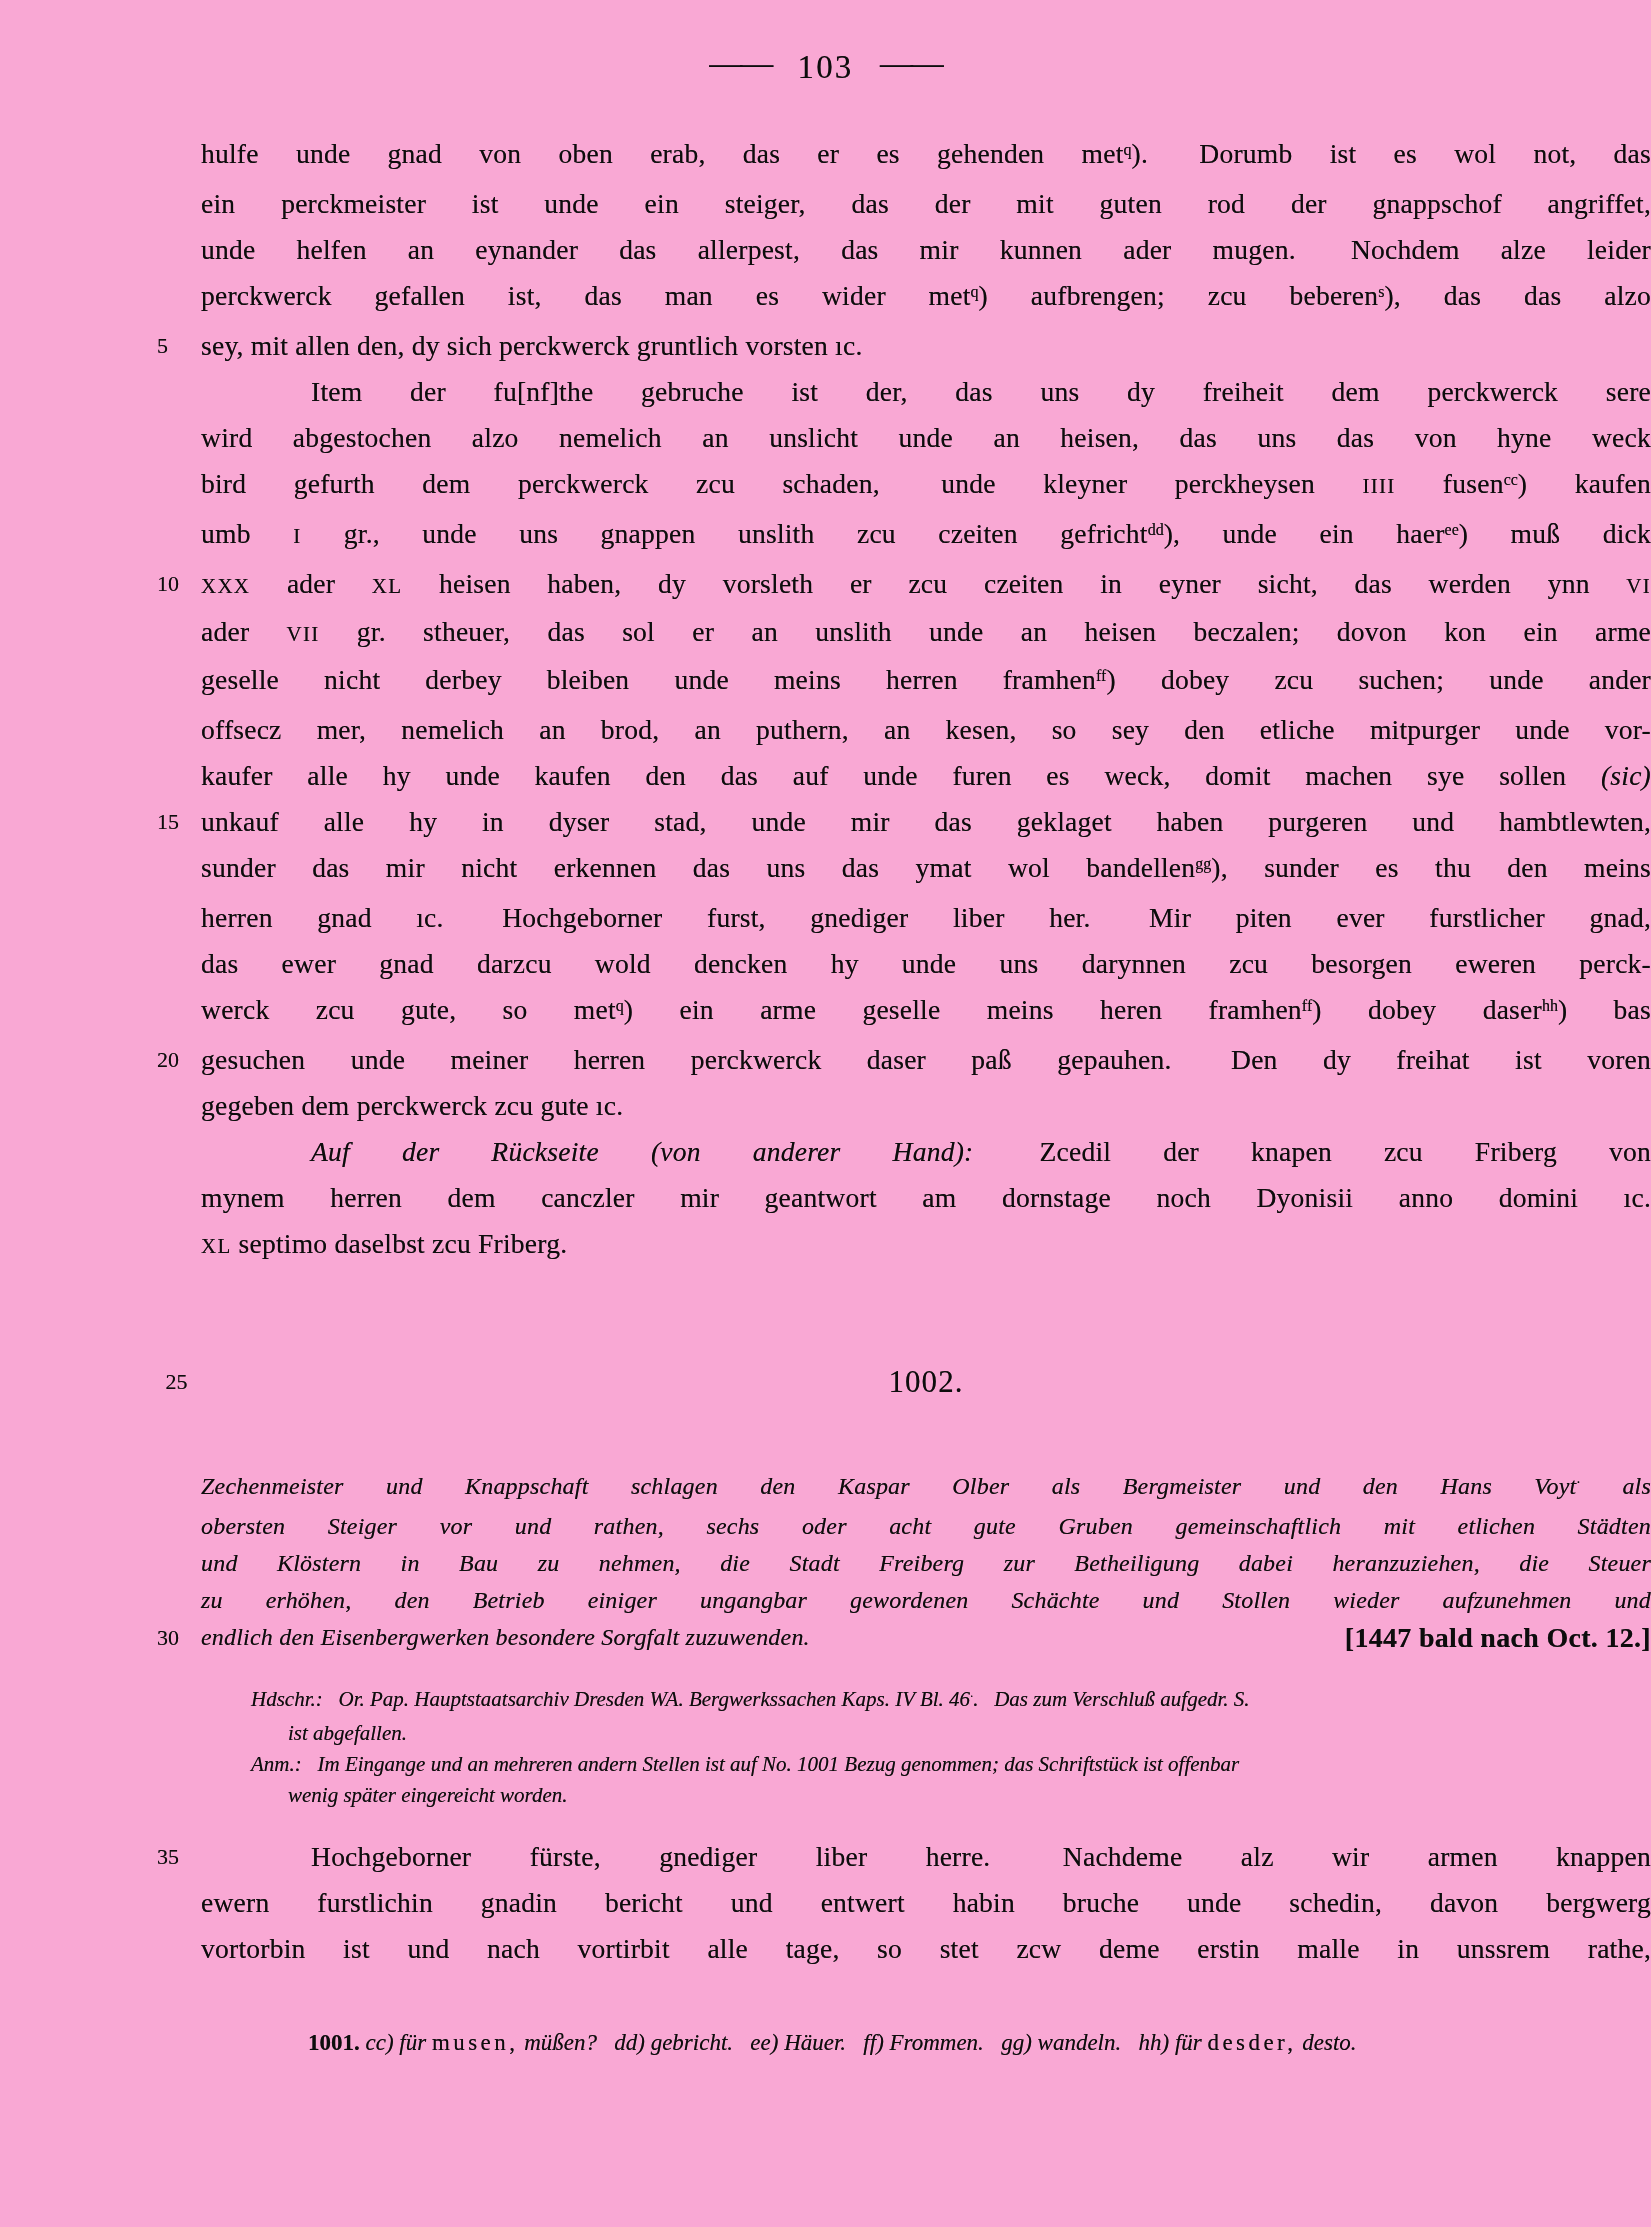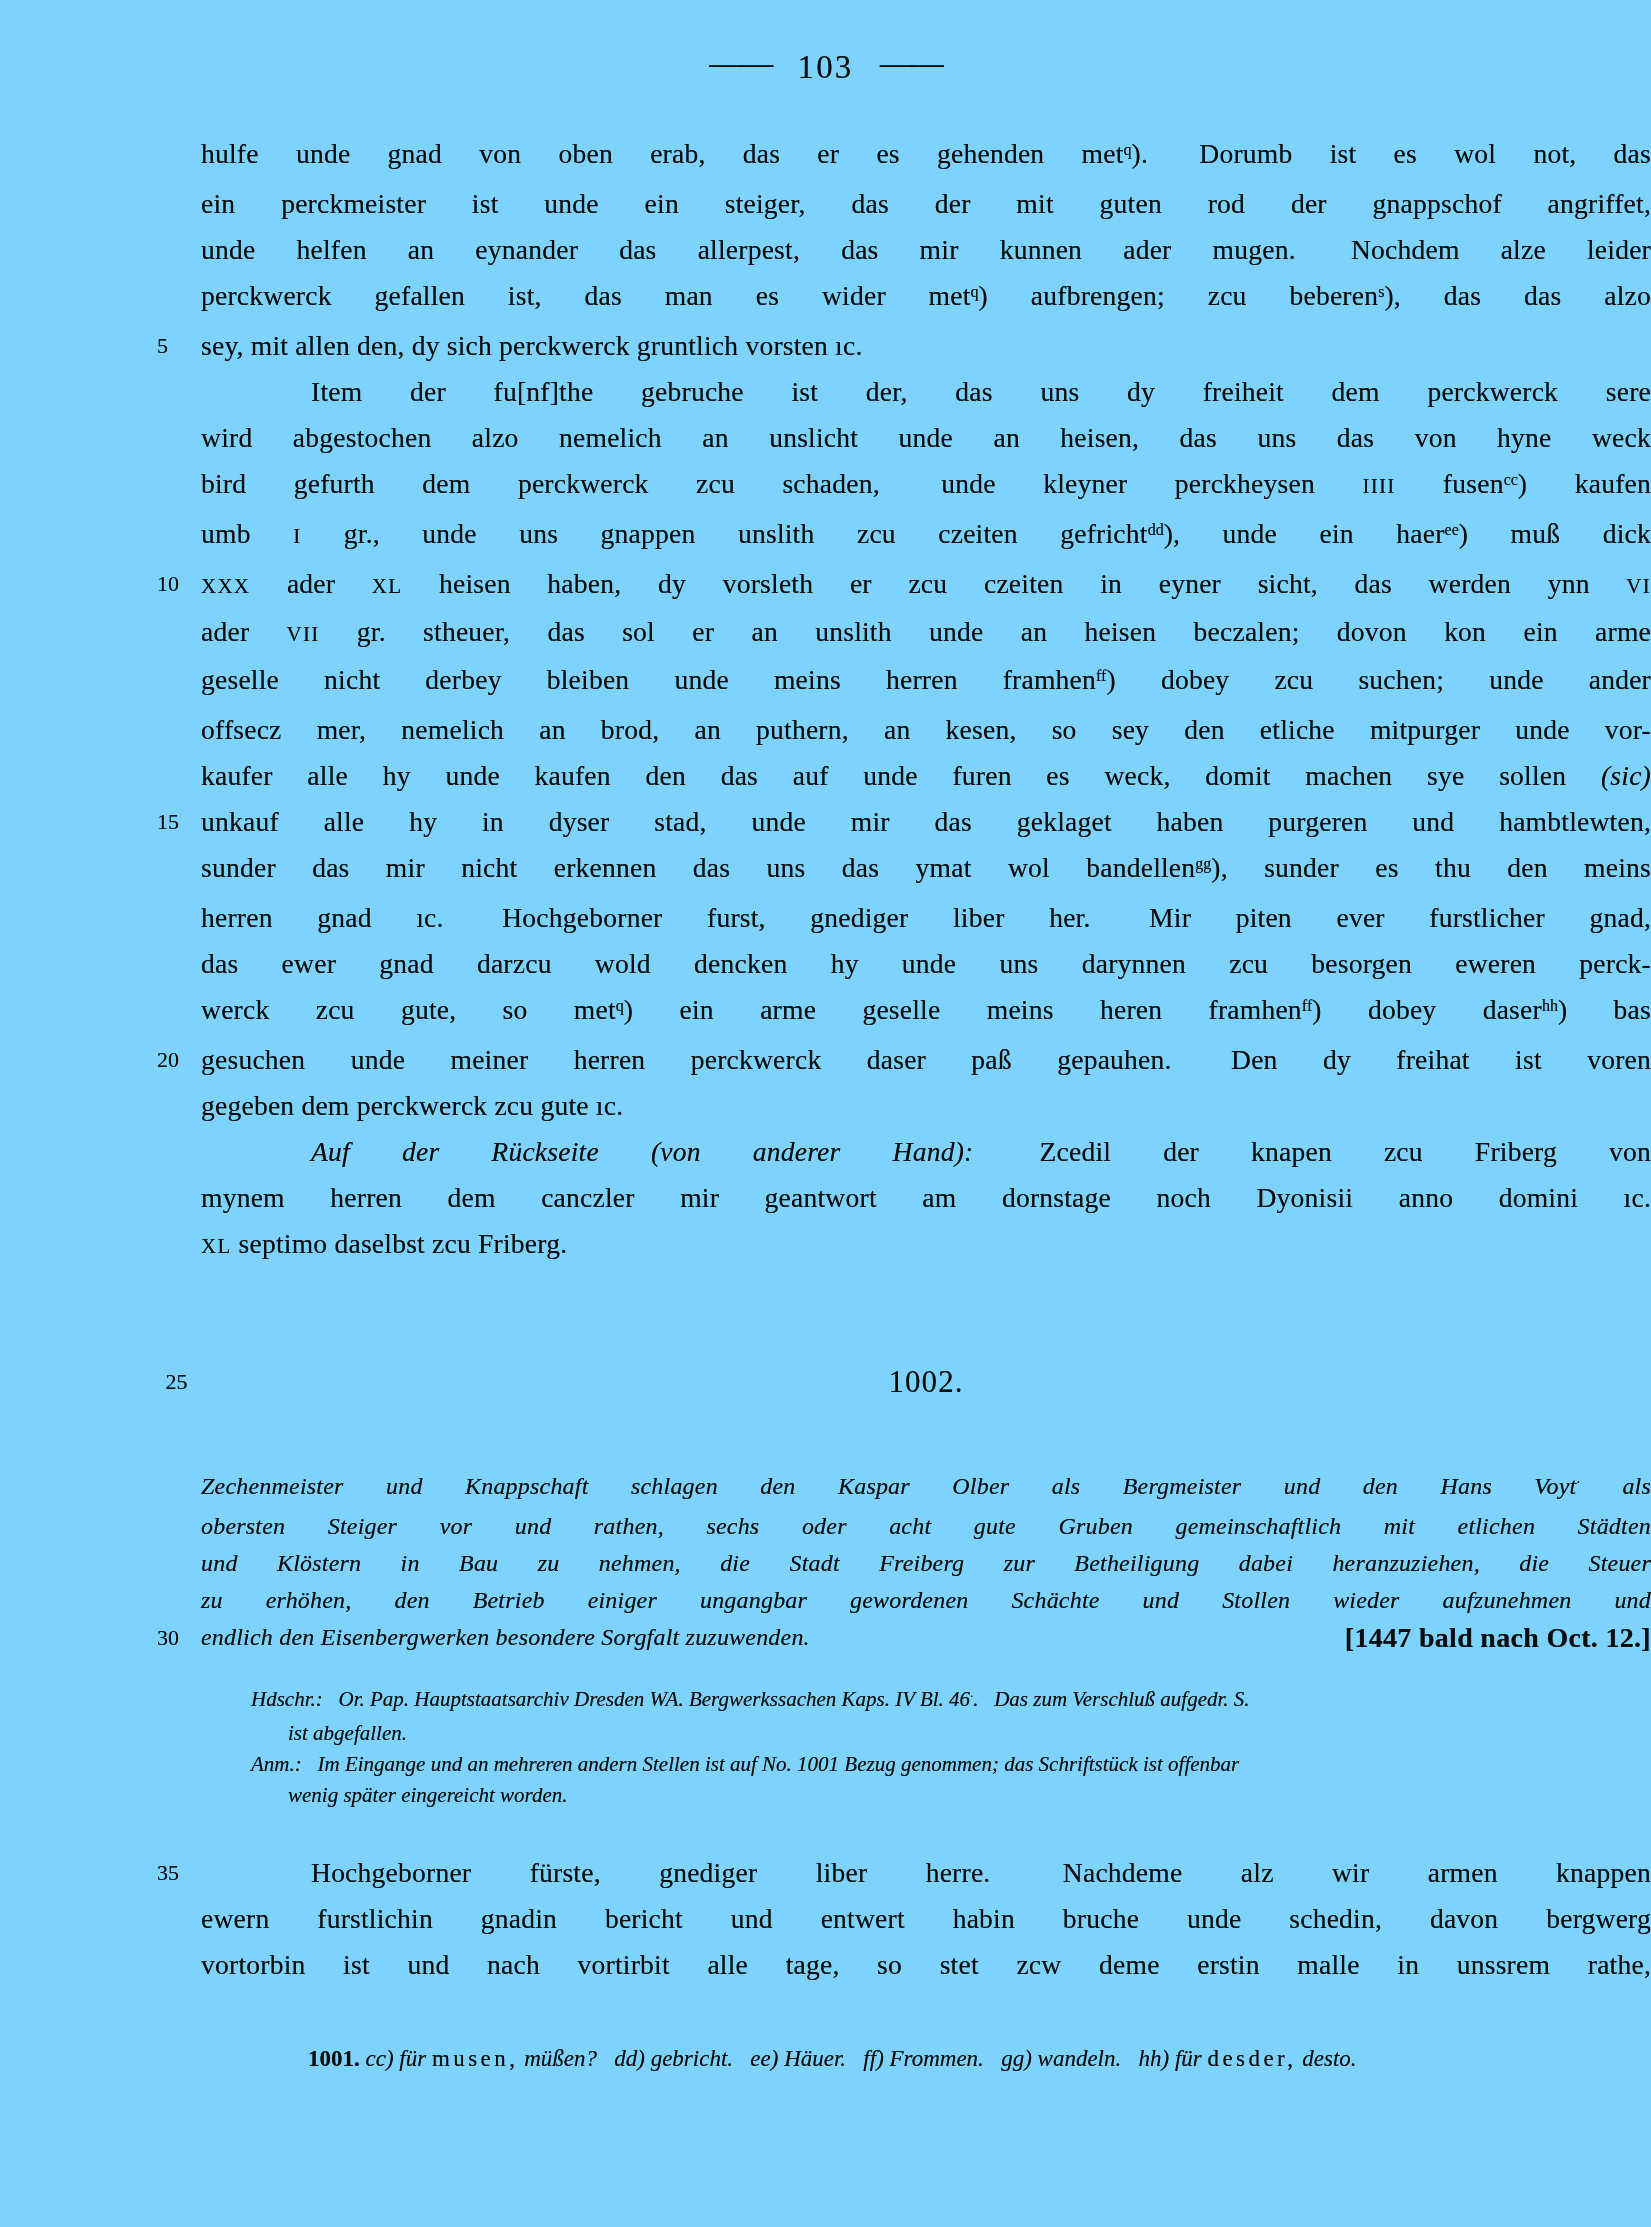--- a/index.html
+++ b/index.html
@@ -1,35 +1,35 @@
 <!DOCTYPE html>
 <html style="font-size:8.8px"><head>
 <meta charset="utf-8">
 <style>
   html,body{margin:0;padding:0;background:#e8e8e6;}
-  .page{position:relative;width:1651px;height:2227px;margin:0 auto;background:#7dd3fc;color:#0d0d0d;
+  .page{position:relative;width:1651px;height:2227px;margin:0 auto;background:#f9a8d4;color:#0d0d0d;
         font-family:"Liberation Serif","DejaVu Serif",serif;overflow:hidden;
         text-shadow:0 0 0.6px rgba(10,10,10,.55);}
   .page-header{margin-top:49px;text-align:center;font-size:33px;line-height:36px;white-space:nowrap;}
   .page-header .dash{display:inline-block;letter-spacing:-2.2px;transform:translateY(-4.4px);}
   .page-header .pgnum{margin:0 26.5px;letter-spacing:2.2px;}
   .doc{padding-left:201px;}
   .block{position:relative;}
   .line{position:relative;text-align:justify;text-align-last:justify;}
   .line.last{text-align:left;text-align-last:left;}
   .line.indent{text-indent:110px;}
   .line.cont{margin-left:37px;}
   .para{font-size:27.6px;line-height:46px;letter-spacing:0.2px;}
   .b-para1{margin-top:46px;}
   .b-heading{margin-top:90px;font-size:31px;line-height:46px;letter-spacing:1.1px;}
   .b-heading .line{text-align:center;text-align-last:center;}
   .b-summary{margin-top:63px;font-size:24px;line-height:37px;font-style:italic;letter-spacing:0.2px;}
   .b-apparatus{margin-top:28px;margin-left:50px;font-size:21px;line-height:31px;font-style:italic;}
   .b-apparatus .line{text-align:left;text-align-last:left;}
-  .b-para4{margin-top:39px;}
+  .b-para4{margin-top:23px;}
   .b-footnote{margin-top:55px;margin-left:107px;font-size:23px;line-height:31px;}
   .b-footnote .line{text-align:left;text-align-last:left;}
   .ln{position:absolute;left:-44px;top:0;width:39px;text-align:left;font-size:22px;
       font-style:normal;font-weight:normal;letter-spacing:0;text-indent:0;}
   .right{position:absolute;right:0;top:0;font-style:normal;font-weight:bold;font-size:28px;letter-spacing:0.3px;}
   .sup{font-size:58%;position:relative;top:-.48em;letter-spacing:0;}
   .sc{font-size:76%;letter-spacing:.06em;}
   .sp{letter-spacing:.15em;}
   .i{font-style:italic;}
   .b{font-weight:bold;font-style:normal;}

